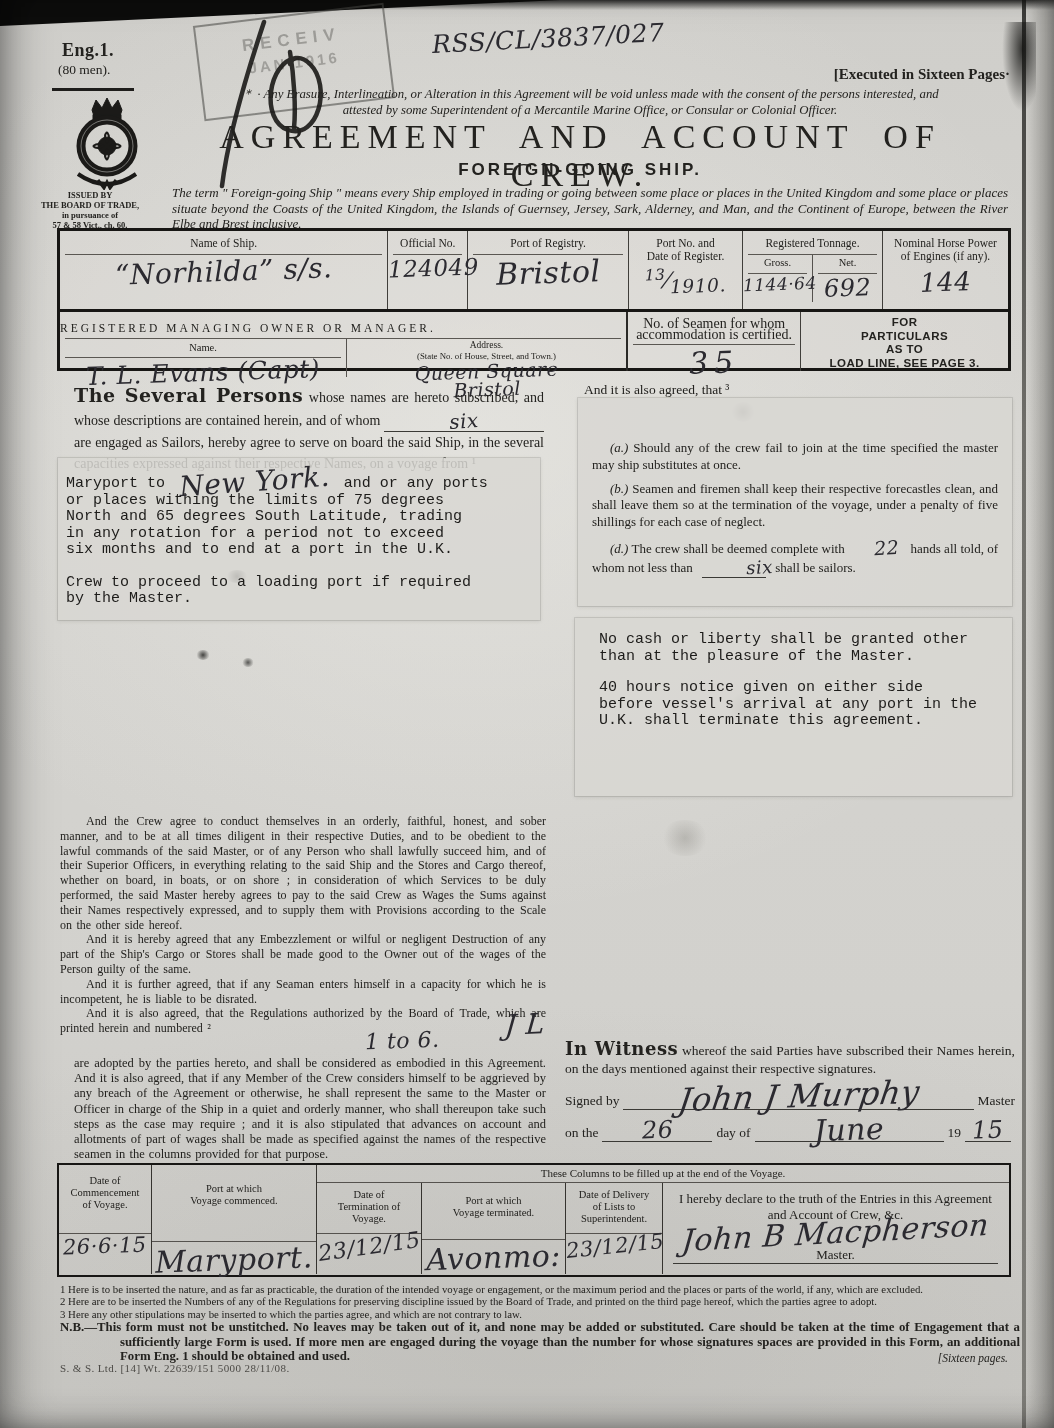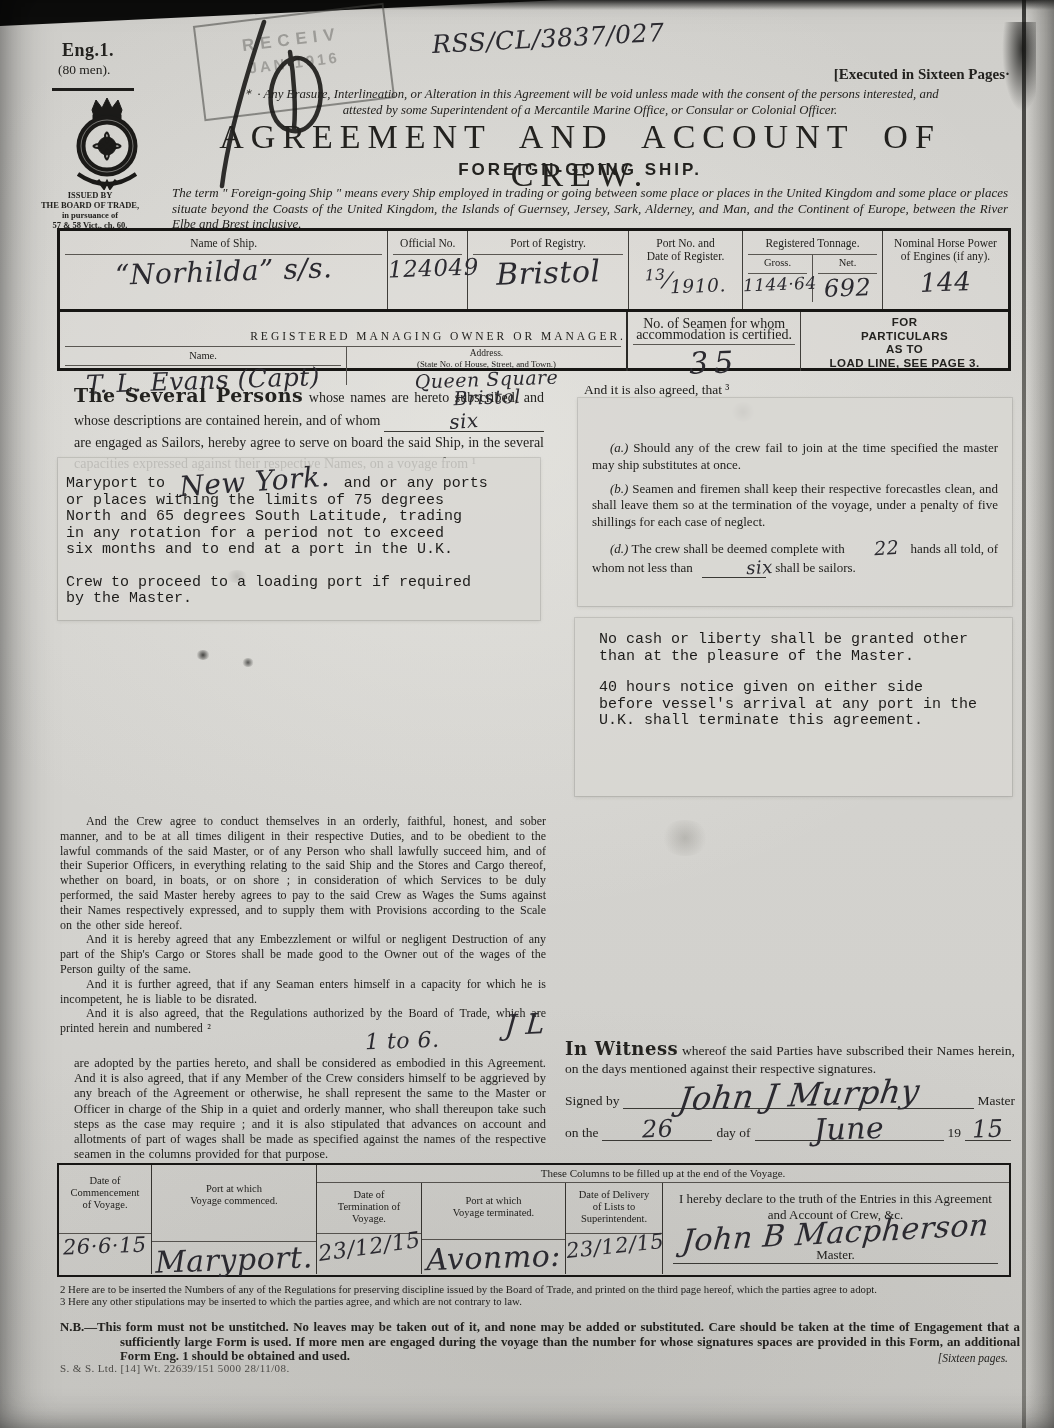--- a/index.html
+++ b/index.html
@@ -54,21 +54,21 @@
   #ship-table{position:absolute;left:57px;top:228px;width:954px;height:143px;border:3px solid #171614;box-sizing:border-box;background:rgba(222,221,216,.25);}
   .st-row1{display:flex;height:78px;}
   .st-cell{border-right:1.5px solid #403e3a;box-sizing:border-box;position:relative;}
   .st-cell:last-child{border-right:none;}
   .st-h{font-size:11.5px;text-align:center;padding-top:6px;white-space:pre-line;line-height:13px;}
   .hline{height:1px;background:#5a5752;margin:4px 5px 0 5px;}
   .st-v{text-align:center;}
   .st-divider{height:3px;background:#171614;}
   .st-row2{display:flex;height:59px;}
   #owner-left{width:568px;border-right:2px solid #2a2926;box-sizing:border-box;}
-  #owner-header{text-align:right;font-size:11.5px;letter-spacing:3px;padding-top:18px;}
+  #owner-header{text-align:left;font-size:11.5px;letter-spacing:3px;padding-top:10px;}
   .owner-cols{display:flex;height:38px;}
   #owner-name{width:288px;border-right:1px solid #55524e;box-sizing:border-box;}
   #owner-addr{width:280px;}
   .oc-h{text-align:center;font-size:10.5px;line-height:11px;}
   #seamen-cell{width:175px;border-right:1.5px solid #403e3a;box-sizing:border-box;text-align:center;}
   #seamen-cell .st-h{font-size:14px;line-height:11px;}
   #loadline-cell{width:209px;text-align:center;font-family:"Liberation Sans",sans-serif;font-weight:bold;font-size:11.5px;line-height:13.5px;padding-top:4px;white-space:pre-line;letter-spacing:.5px;}
   .frac sup{font-size:70%;}
   .frac sub{font-size:85%;}
 
@@ -95,21 +95,21 @@
   #clause-slip{left:578px;top:398px;width:434px;height:208px;padding:42px 14px 0 14px;box-sizing:border-box;font-size:13px;line-height:16.8px;text-align:justify;}
   #clause-slip p{margin:0 0 7px 0;text-indent:18px;}
   .clause-label{font-style:italic;}
   #clause-slip .hw{font-size:19px;transform:rotate(-3deg) translateY(2px);margin:0 8px;}
   #clause-slip .fill-line{width:64px;margin:0 6px;}
   #clause-slip .fill-line .hw{font-size:18px;}
   #typed-slip2{left:575px;top:618px;width:437px;height:178px;font-family:"Liberation Mono","DejaVu Sans Mono",monospace;font-size:15px;line-height:16.5px;color:#1d1c1a;padding:14px 0 0 24px;box-sizing:border-box;}
   #typed-slip2 .preline{white-space:pre-line;margin-bottom:15px;}
   #witness{position:absolute;left:565px;top:1040px;width:450px;font-size:13.5px;line-height:18px;text-align:justify;}
   #witness .blackletter{font-size:18px;}
-  .w-row{display:flex;align-items:flex-start;margin-top:14px;}
+  .w-row{display:flex;align-items:center;margin-top:14px;}
   .w-line{border-bottom:1.2px solid #3a3935;flex:1;text-align:center;height:16px;margin:0 4px;}
   #witness-signature{font-size:32px;transform:rotate(-2deg) skewX(-10deg) translateY(-6px);}
   #witness .hw.small{font-size:24px;transform:rotate(-2deg) translateY(-4px);}
   #month-hw{font-size:30px !important;}
 
   
   #voyage-table{position:absolute;left:57px;top:1163px;width:954px;height:114px;border:2.5px solid #171614;box-sizing:border-box;}
   .vt-abs{position:absolute;box-sizing:border-box;}
   .vt-border-r{border-right:1.5px solid #35332f;}
   .vt-strip{left:258px;top:0;width:692px;height:18px;border-bottom:1px solid #55524e;text-align:center;font-size:11px;padding-top:2px;}
@@ -365,19 +365,20 @@
     </div>
     <div class="vt-abs" id="vt-decl">
       <div>I hereby declare to the truth of the Entries in this Agreement and Account of Crew, &amp;c.</div>
       <div style="border-bottom:1.2px solid #3a3935;margin-top:2px;">
         <span class="hw sig">John B Macpherson</span><span class="master">Master.</span>
       </div>
     </div>
   </div>
 
   <div id="footnotes">
+    <div>1  Here is to be inserted the nature, and as far as practicable, the duration of the intended voyage or engagement, or the maximum period and the places or parts of the world, if any, which are excluded.</div>
     <div>2  Here are to be inserted the Numbers of any of the Regulations for preserving discipline issued by the Board of Trade, and printed on the third page hereof, which the parties agree to adopt.</div>
     <div>3  Here any other stipulations  may be inserted to which the parties agree, and which are not contrary to law.</div>
   </div>
   <div id="nb"><span>N.B.</span><span>—This form must not be unstitched.  No leaves may be taken out of it, and none may be added or substituted.  Care should be taken at the time of Engagement that a sufficiently large Form is used.  If more men are engaged during the voyage than the number for whose signatures spaces are provided in this Form, an additional Form Eng. 1 should be obtained and used.</span></div>
   <div id="imprint">S. &amp; S. Ltd.  [14]  Wt. 22639/151   5000   28/11/08.</div>
   <div id="pages-note">[Sixteen pages.</div>
 </div>
 
 </body></html>

